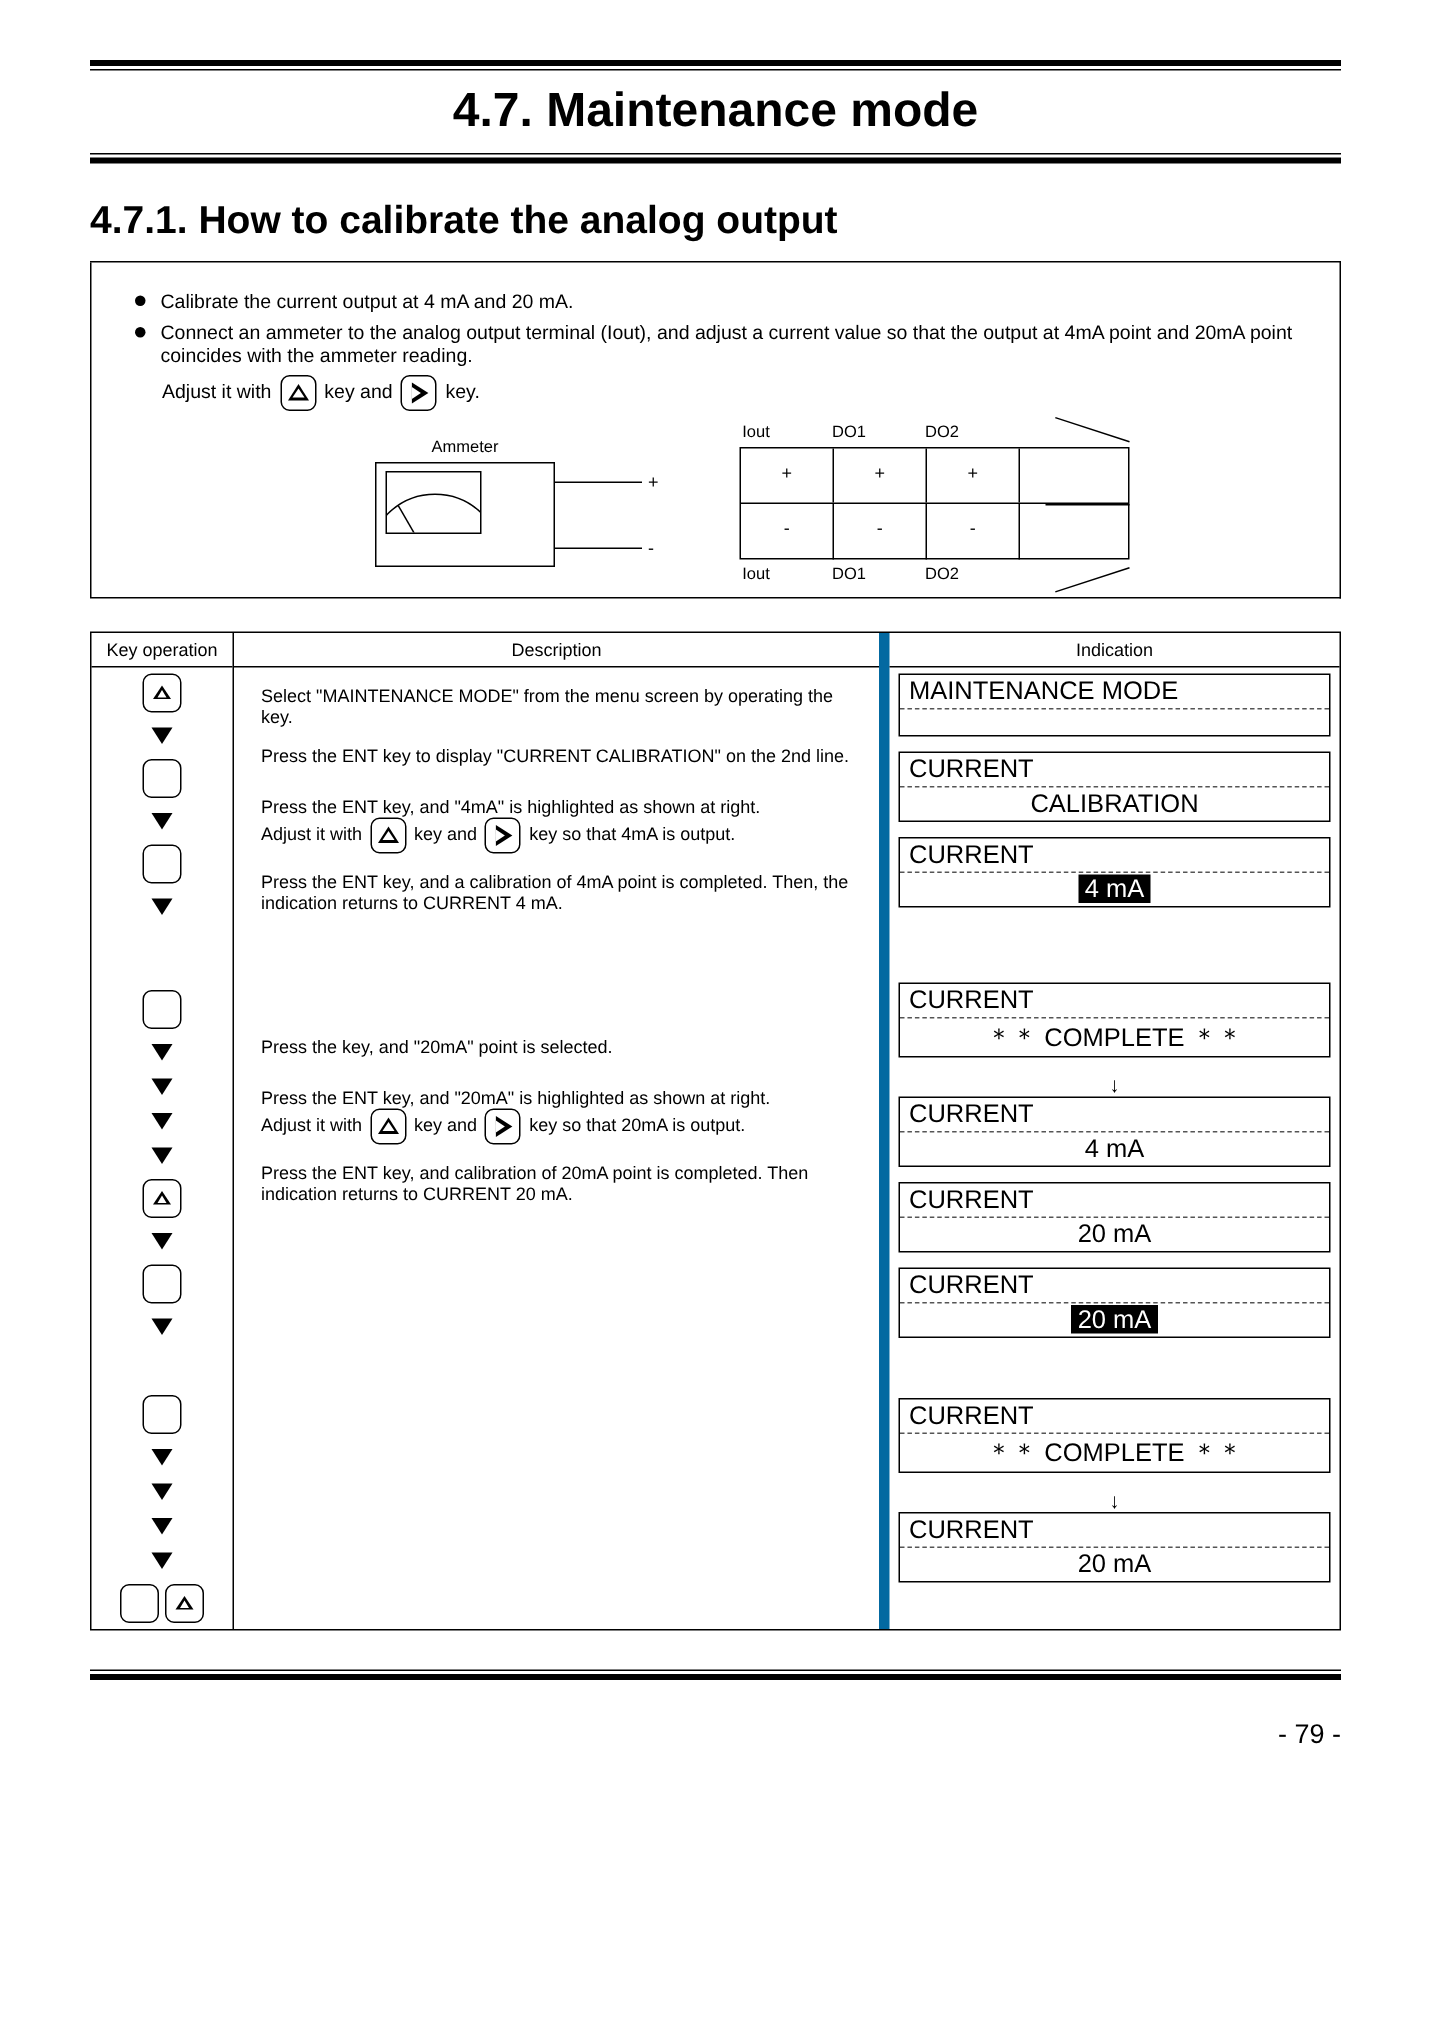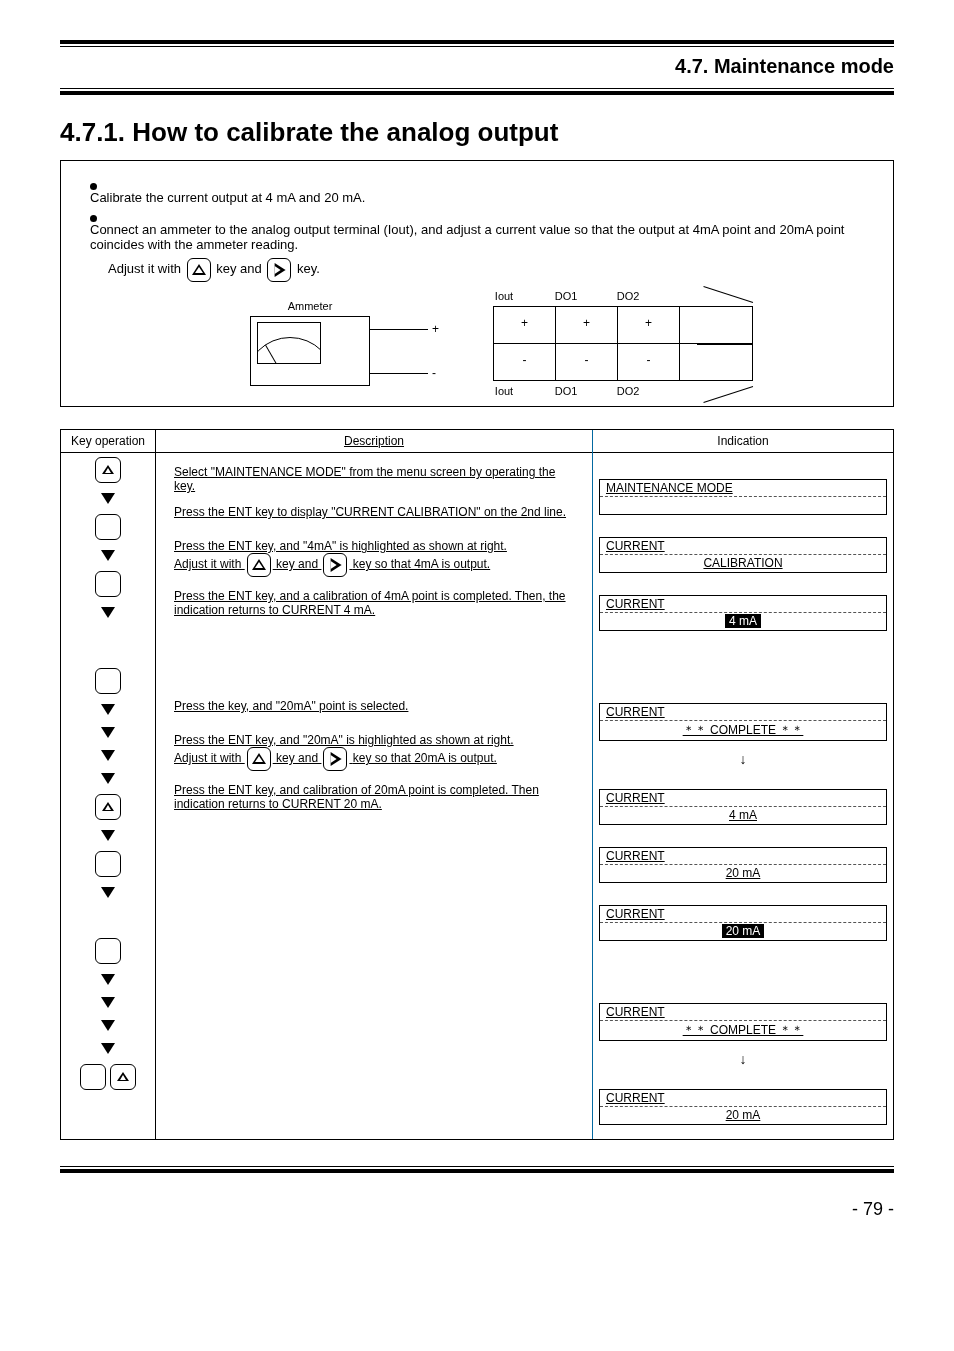--- a/index.html
+++ b/index.html
@@ -1,26 +1,26 @@
 <!DOCTYPE html>
 <html><head>
 <meta charset="utf-8">
 <style>
   *{box-sizing:border-box;font-family:Arial,Helvetica,sans-serif;}
   html,body{margin:0;padding:0;background:#fff;}
   body{width:954px;margin:0 auto;padding:40px 60px 30px 60px;color:#000;}
   .rule-top{border-top:4px solid #000;margin-bottom:0;}
   .rule-thin{border-top:1px solid #000;margin-top:2px;}
-  h1{font-size:20px;font-weight:bold;text-align:right;margin:8px 0 10px 0;}
+  h1{font-size:32px;font-weight:bold;text-align:center;margin:8px 0 10px 0;}
   .rule-under{border-top:1px solid #000;}
   .rule-under2{border-top:4px solid #000;margin-top:2px;}
   h2{font-size:26px;font-weight:bold;margin:22px 0 12px 0;}
   .description-box{border:1px solid #000;border-left:none;padding:18px 20px 20px 30px;font-size:13px;position:relative;}
   .description-box::before{content:"";position:absolute;left:0;top:0;bottom:0;border-left:1px solid #000;}
-  .bullet-row{display:flex;align-items:flex-start;margin-bottom:6px;flex-direction:column;}
+  .bullet-row{display:flex;align-items:flex-start;margin-bottom:6px;}
   .dot{width:7px;height:7px;background:#000;border-radius:50%;margin-top:4px;margin-right:10px;flex-shrink:0;}
   .btn{display:inline-block;border:1.5px solid #000;border-radius:6px;width:28px;height:28px;text-align:center;vertical-align:middle;position:relative;margin:0 2px;}
   .btn .tri-up{position:absolute;left:50%;top:50%;transform:translate(-50%,-55%);width:0;height:0;border-left:7px solid transparent;border-right:7px solid transparent;border-bottom:11px solid #000;}
   .btn .tri-up::after{content:"";position:absolute;left:-4px;top:3px;width:0;height:0;border-left:4px solid transparent;border-right:4px solid transparent;border-bottom:6px solid #fff;}
   .btn .tri-right{position:absolute;left:50%;top:50%;transform:translate(-40%,-50%);width:0;height:0;border-top:7px solid transparent;border-bottom:7px solid transparent;border-left:11px solid #000;}
   .btn .tri-right::after{content:"";position:absolute;left:-11px;top:-4px;width:0;height:0;border-top:4px solid transparent;border-bottom:4px solid transparent;border-left:6px solid #fff;}
   .diagram-wrap{display:flex;align-items:flex-start;margin-top:18px;margin-left:140px;}
   .ammeter-block{text-align:center;padding-left:20px;}
   .ammeter-label{font-size:11px;margin-bottom:4px;}
   .ammeter{border:1px solid #000;width:120px;height:70px;position:relative;}
@@ -35,31 +35,31 @@
   .term-labels span{width:62px;text-align:center;}
   .term-labels-bot{position:absolute;bottom:-16px;left:0;right:0;display:flex;font-size:11px;}
   .term-labels-bot span{width:62px;text-align:center;}
   .term-row{height:37px;display:flex;}
   .term-cell{width:62px;border-right:1px solid #000;text-align:center;line-height:33px;font-size:12px;position:relative;}
   .term-row:first-child{border-bottom:1px solid #000;}
   .diag-lines{position:absolute;right:-1px;top:-1px;width:48px;height:77px;}
   .diag-lines .dl{position:absolute;background:#000;height:1px;right:0;transform-origin:right center;}
   .table{border:1px solid #000;display:flex;margin-top:22px;}
   .col-key{width:95px;border-right:1px solid #000;}
-  .col-op{flex:1;border-right:1px solid #0369a1;text-decoration:underline;}
+  .col-op{flex:1;border-right:7px solid #0369a1;}
   .col-disp{width:300px;}
   .th{border-bottom:1px solid #000;text-align:center;font-size:12px;padding:4px 0;}
   .cell{padding:6px 8px;font-size:12px;min-height:34px;}
   .arrow-down{width:0;height:0;border-left:7px solid transparent;border-right:7px solid transparent;border-top:11px solid #000;margin:2px auto;}
   .keycol-row{text-align:center;padding:4px 0;}
   .small-btn{border:1.5px solid #000;border-radius:6px;width:26px;height:26px;display:inline-block;position:relative;vertical-align:middle;}
   .small-btn .su{position:absolute;left:50%;top:50%;transform:translate(-50%,-55%);width:0;height:0;border-left:6px solid transparent;border-right:6px solid transparent;border-bottom:9px solid #000;}
   .small-btn .su::after{content:"";position:absolute;left:-3px;top:3px;width:0;height:0;border-left:3px solid transparent;border-right:3px solid transparent;border-bottom:5px solid #fff;}
   .ent-btn{border:1.5px solid #000;border-radius:6px;width:26px;height:26px;display:inline-block;position:relative;vertical-align:middle;}
-  .lcd{border:1px solid #000;margin:22px 2px 10px 2px;font-family:"Courier New",monospace;font-size:12px;text-decoration:underline;}
+  .lcd{border:1px solid #000;margin:0 2px 10px 2px;font-family:"Courier New",monospace;font-size:17px;}
   .lcd .l1{padding:1px 6px;border-bottom:1.5px dashed #555;min-height:17px;}
   .lcd .l2{padding:1px 6px;min-height:17px;}
   .inv{background:#000;color:#fff;padding:0 4px;}
   .center{text-align:center;}
   .small-down-arrow{font-size:14px;}
   .footer-rule{border-top:1px solid #000;margin-top:26px;}
   .footer-rule2{border-top:4px solid #000;margin-top:2px;}
   .page-no{text-align:right;font-size:18px;margin-top:26px;}
   .opcol-inner{padding:6px 10px;}
   .note-inline .btn{width:24px;height:24px;}

